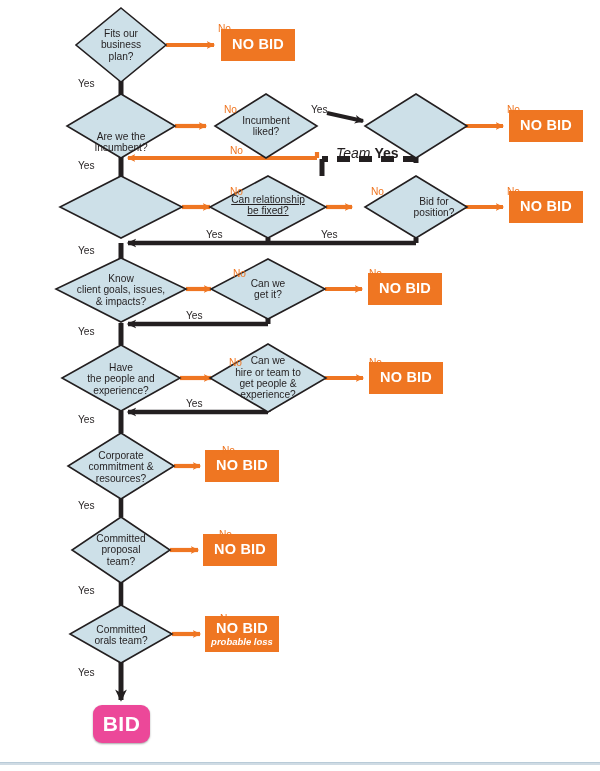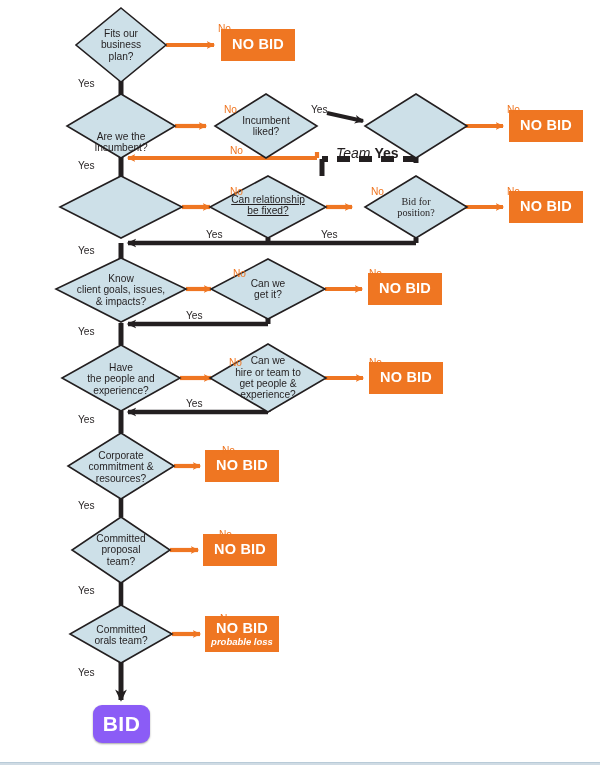--- a/index.html
+++ b/index.html
@@ -47,21 +47,21 @@
   }
   .nobid .sub{
     font-size:9.5px;
     font-weight:bold;
     font-style:italic;
     letter-spacing:0;
     margin-top:1px;
   }
   .bidbtn{
     position:absolute;
-    background:#8b5cf6;
+    background:#ec4899;
     color:#ffffff;
     border-radius:9px;
     display:flex;align-items:center;justify-content:center;
     font-weight:bold;font-size:21px;letter-spacing:.5px;
     box-shadow:0 1px 2px rgba(0,0,0,.35);
   }
   .rule{
     position:absolute;left:0;width:600px;height:2px;
     background:#cfdbe4;
     border-top:1px solid #b9cbd8;
@@ -199,21 +199,21 @@
 Incumbent?</div>
 
   <div class="nodetext" style="left:215px;top:110px;width:102px;height:32px;">Incumbent
 liked?</div>
 
 
 
   <div class="nodetext" style="left:207px;top:189px;width:122px;height:32px;text-decoration:underline;">Can relationship
 be fixed?</div>
 
-  <div class="nodetext" style="left:366px;top:191px;width:100px;height:32px;font-family:Liberation Serif, serif;">Bid for
+  <div class="nodetext" style="left:384px;top:191px;width:100px;height:32px;">Bid for
 position?</div>
 
   <div class="nodetext" style="left:52px;top:269px;width:138px;height:42px;">Know
 client goals, issues,
 &amp; impacts?</div>
 
   <div class="nodetext" style="left:216px;top:273px;width:104px;height:32px;">Can we
 get it?</div>
 
   <div class="nodetext" style="left:60px;top:357px;width:122px;height:44px;">Have

